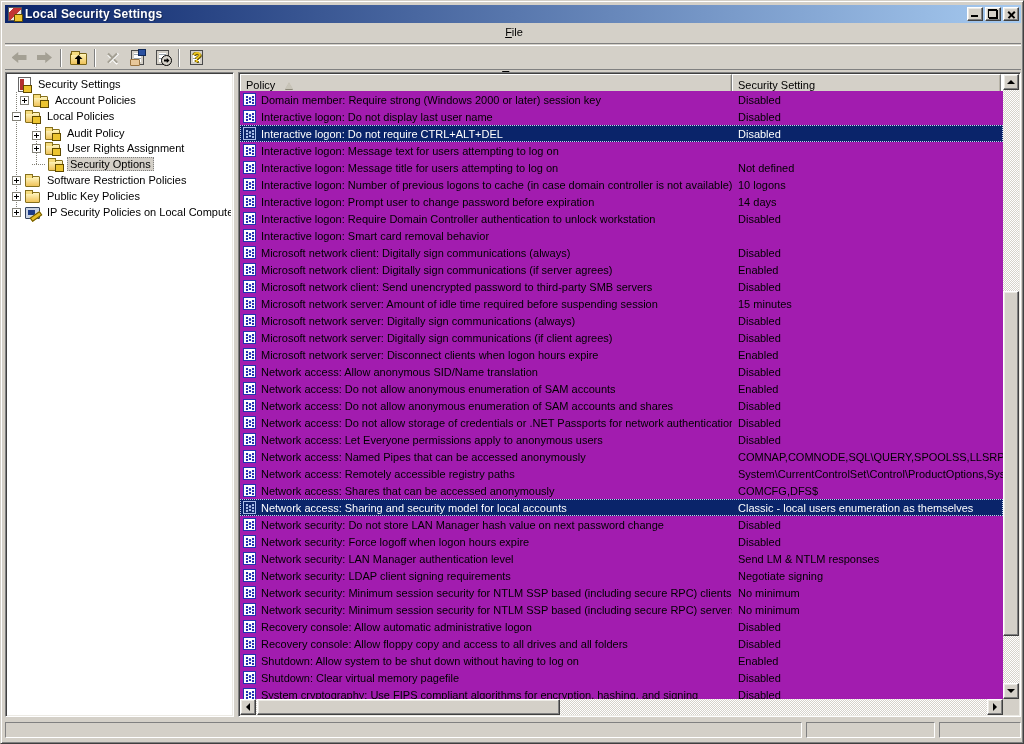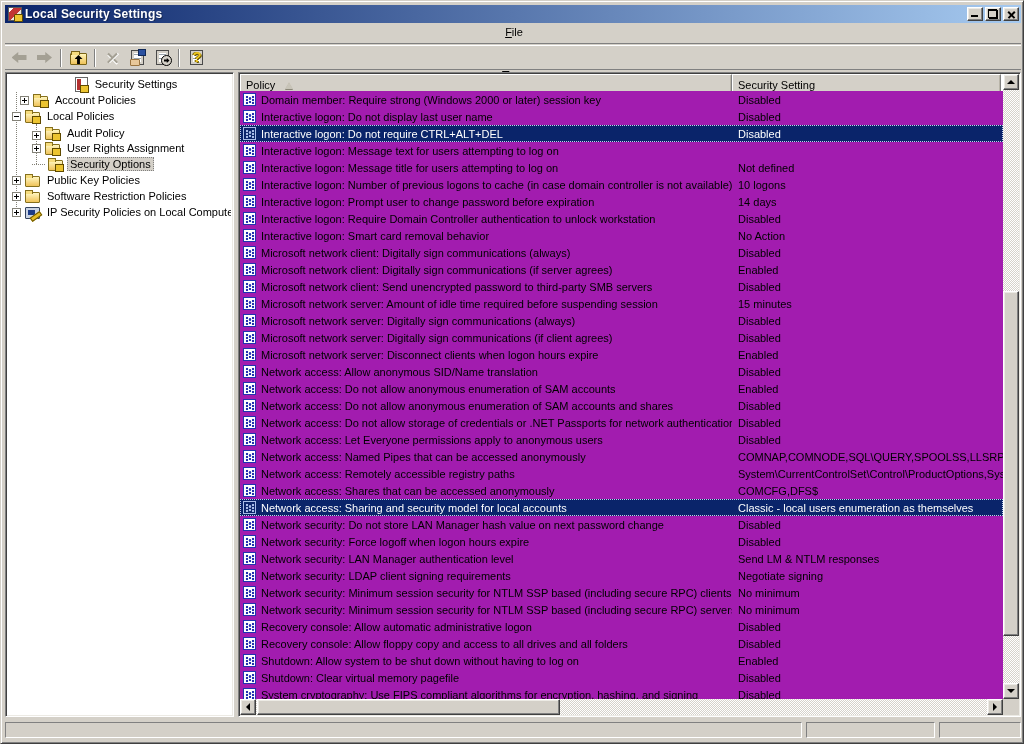--- a/index.html
+++ b/index.html
@@ -204,21 +204,21 @@
       <div class="tb-sep"></div>
       <div class="tb-btn">
         <span class="tb-ico ico-help sheet"></span>
       </div>
     </div>
 
   <div class="tree-panel sunken">
     <div class="tree" id="tree">
       <div class="vline vline-1"></div>
       <div class="vline vline-2"></div>
-    <div class="tree-item" style="padding-left: 16px; justify-content: center;">
+    <div class="tree-item" style="padding-left: 10px;">
           <span class="ticon t-security-root"></span>
           <span class="tlabel">Security Settings</span>
         </div>
         <div class="tree-item" style="padding-left: 12px;">
           <span class="expander plus"></span>
           <span class="ticon t-folder-lock"></span>
           <span class="tlabel">Account Policies</span>
         </div>
         <div class="tree-item" style="padding-left: 4px;">
           <span class="expander minus"></span>
@@ -236,26 +236,26 @@
           <span class="tlabel">User Rights Assignment</span>
         </div>
         <div class="tree-item" style="padding-left: 24px;">
           <span class="expander-spacer"></span>
           <span class="ticon t-folder-lock"></span>
           <span class="tlabel tsel">Security Options</span>
         </div>
         <div class="tree-item" style="padding-left: 4px;">
           <span class="expander plus"></span>
           <span class="ticon t-folder"></span>
+          <span class="tlabel">Software Restriction Policies</span>
+        </div>
+        <div class="tree-item" style="padding-left: 4px;">
+          <span class="expander plus"></span>
+          <span class="ticon t-folder"></span>
           <span class="tlabel">Public Key Policies</span>
-        </div>
-        <div class="tree-item" style="padding-left: 4px;">
-          <span class="expander plus"></span>
-          <span class="ticon t-folder"></span>
-          <span class="tlabel">Software Restriction Policies</span>
         </div>
         <div class="tree-item" style="padding-left: 4px;">
           <span class="expander plus"></span>
           <span class="ticon t-ipsec"></span>
           <span class="tlabel">IP Security Policies on Local Computer</span>
         </div>
       </div>
   </div>
 
   <div class="list-panel sunken">
@@ -305,21 +305,20 @@
           <span class="set-text">14 days</span>
         </div>
         <div class="lv-row">
           <span class="pol-icon"></span>
           <span class="pol-text">Interactive logon: Require Domain Controller authentication to unlock workstation</span>
           <span class="set-text">Disabled</span>
         </div>
         <div class="lv-row">
           <span class="pol-icon"></span>
           <span class="pol-text">Interactive logon: Smart card removal behavior</span>
-          <span class="set-text">No Action</span>
         </div>
         <div class="lv-row">
           <span class="pol-icon"></span>
           <span class="pol-text">Microsoft network client: Digitally sign communications (always)</span>
           <span class="set-text">Disabled</span>
         </div>
         <div class="lv-row">
           <span class="pol-icon"></span>
           <span class="pol-text">Microsoft network client: Digitally sign communications (if server agrees)</span>
           <span class="set-text">Enabled</span>

